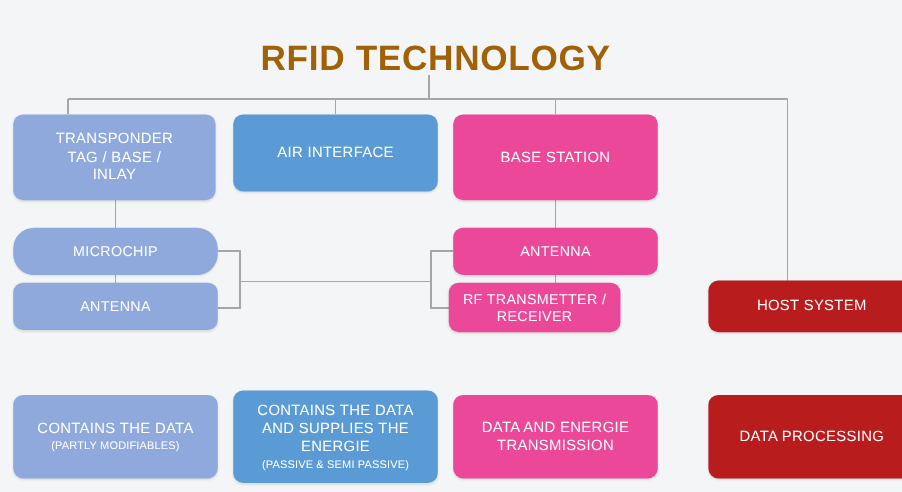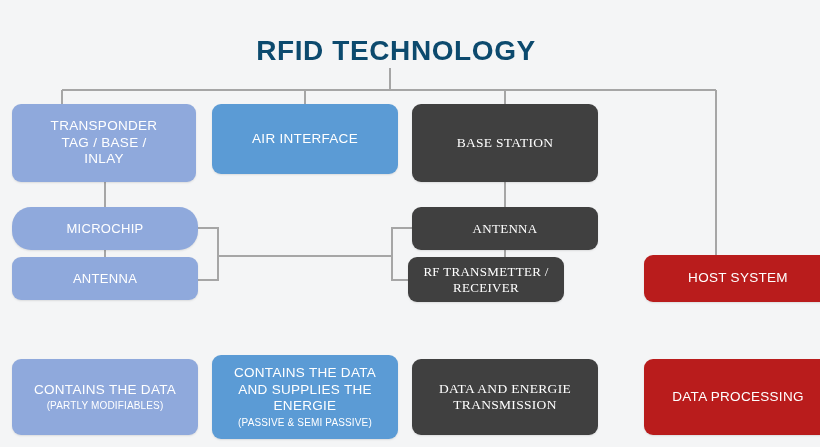--- a/index.html
+++ b/index.html
@@ -28,24 +28,24 @@
     height: 447px;
   }
 
   
   .title {
     position: absolute;
     left: 0;
     top: 35px;
     width: 792px;
     text-align: center;
-    font-size: 28px;
+    font-size: 32px;
     font-weight: bold;
     letter-spacing: 0.6px;
-    color: #0c4a6e;
+    color: #a16207;
   }
 
   
   .node {
     position: absolute;
     box-sizing: border-box;
     border-radius: 9px;
     display: flex;
     flex-direction: column;
     align-items: center;
@@ -63,21 +63,21 @@
   .node .sub {
     font-size: 10px;
     letter-spacing: 0.15px;
     margin-top: 2px;
   }
   .node.small .main { font-size: 13px; }
 
   
   .tone-lightest { background: #8fa9dc; }
   .tone-light    { background: #5b9bd5; }
-  .tone-mid      { background: #404040; font-family: Liberation Serif, serif; }
+  .tone-mid      { background: #ec4899; }
   .tone-dark     { background: #b91c1c; margin-left: 24px; }
 
   
   #n-transponder { left: 12px;  top: 104px; width: 184px; height: 78px; }
   #n-air         { left: 212px; top: 104px; width: 186px; height: 70px; }
   #n-base        { left: 412px; top: 104px; width: 186px; height: 78px; }
 
   
   #n-microchip   { left: 12px;  top: 207px; width: 186px; height: 43px; border-radius: 19px; }
   #n-antenna-l   { left: 12px;  top: 257px; width: 186px; height: 43px; }

